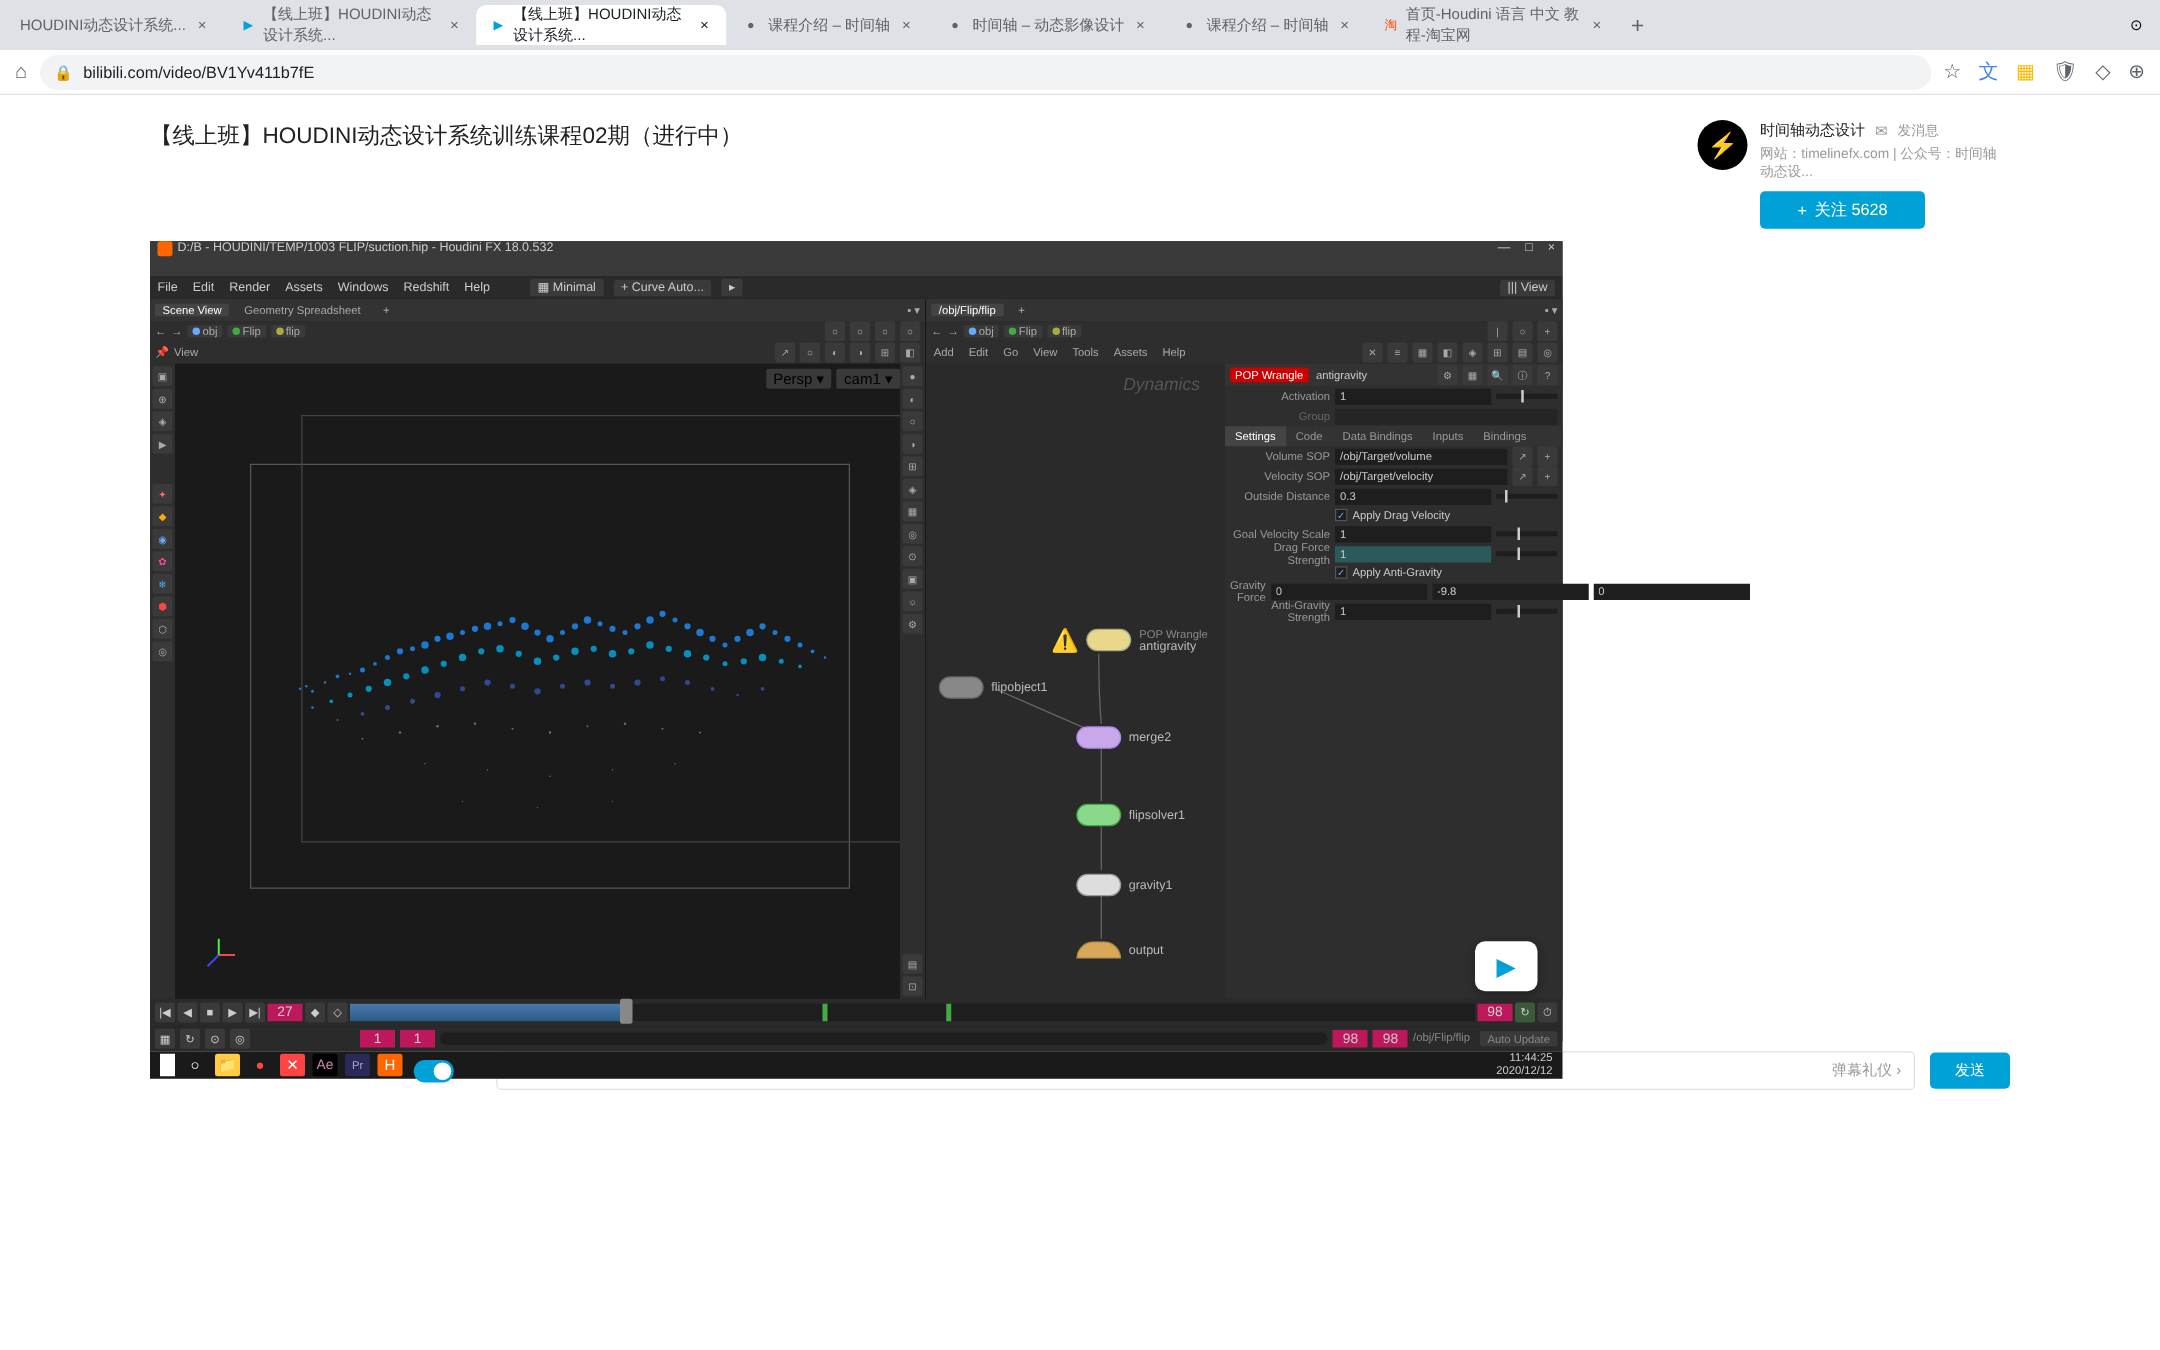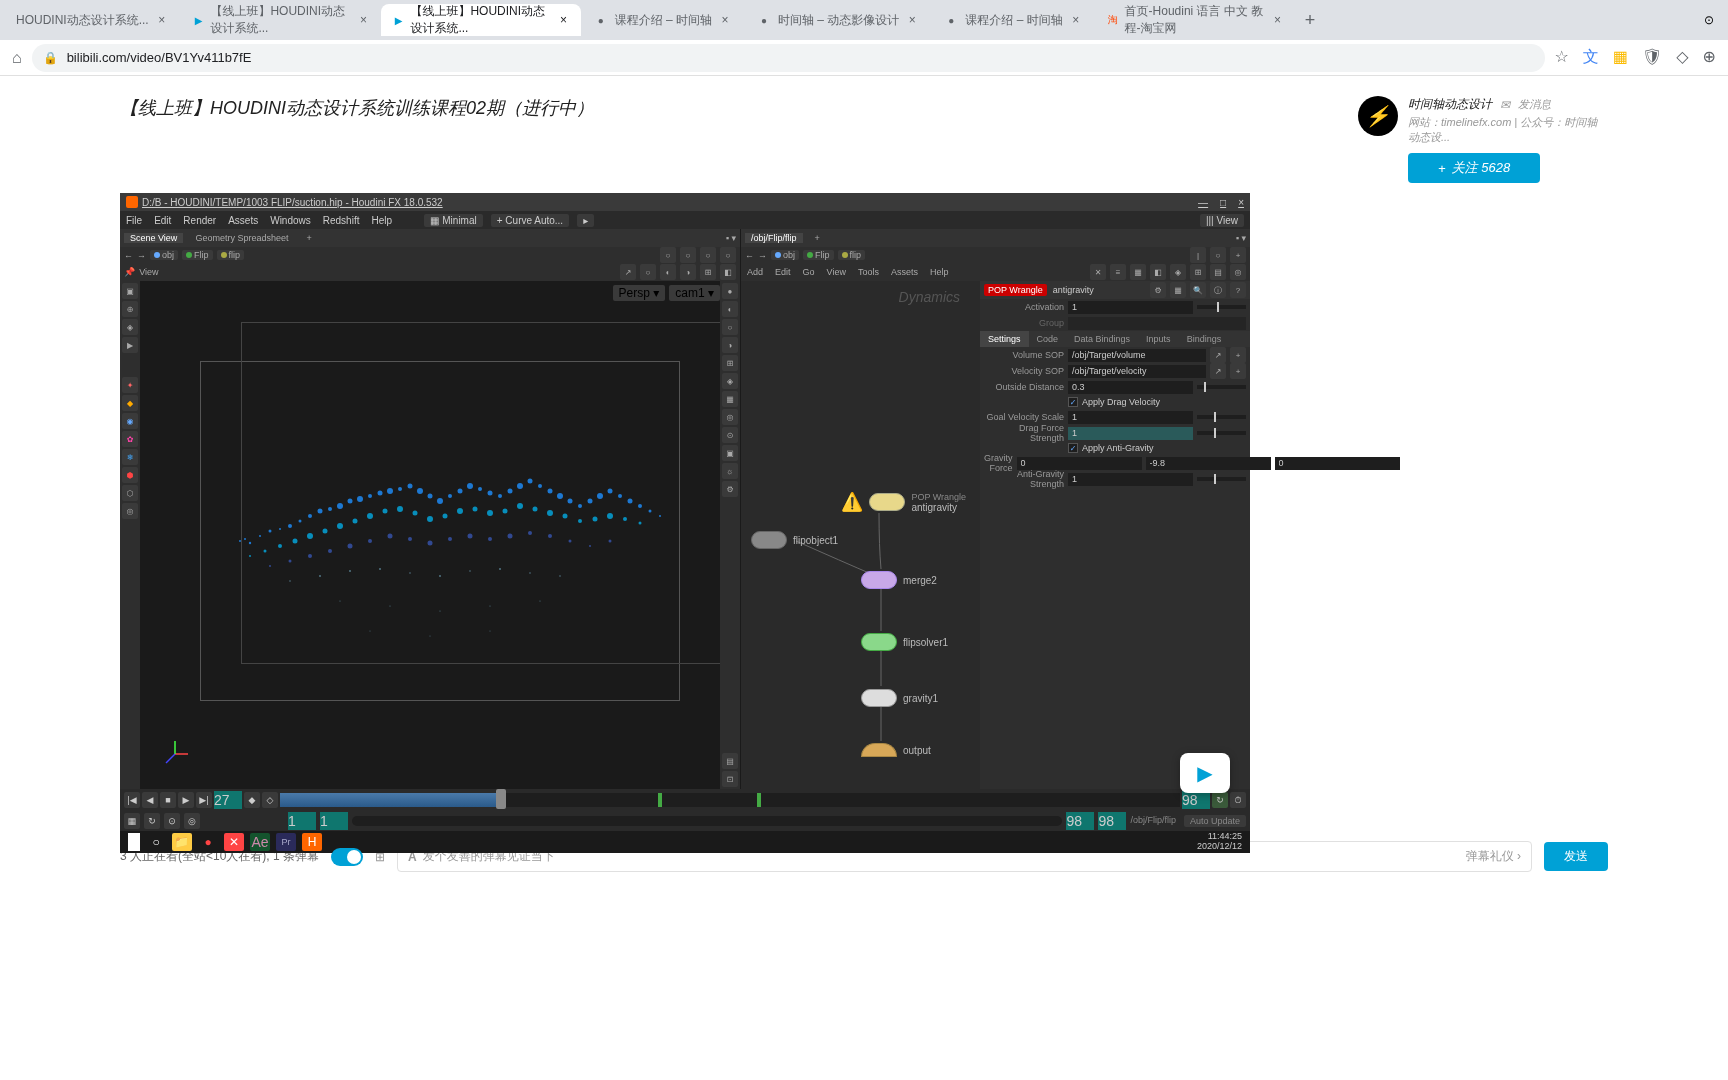--- a/index.html
+++ b/index.html
@@ -16,37 +16,37 @@
 
 
 .address-bar { height: 36px; background: #fff; display: flex; align-items: center; padding: 0 12px; gap: 10px; border-bottom: 1px solid #e0e0e0; }
 .home-icon { font-size: 16px; color: #5f6368; }
 .url-box { flex: 1; height: 28px; background: #f1f3f4; border-radius: 14px; display: flex; align-items: center; padding: 0 12px; gap: 8px; font-size: 13px; color: #202124; }
 .lock-icon { font-size: 12px; color: #5f6368; }
 .addr-icons { display: flex; gap: 14px; color: #5f6368; }
 .addr-icons span { font-size: 16px; }
 
 
-.page-content { padding: 20px 120px 10px; display: flex; gap: 20px; font-style: italic; }
+.page-content { padding: 20px 120px 10px; display: flex; gap: 20px; }
 .video-area { flex: 1; }
 .video-title { font-size: 18px; font-weight: 500; color: #212121; margin-bottom: 8px; }
 .video-meta { font-size: 12px; color: #999; margin-bottom: 10px; }
 .sidebar-right { width: 250px; }
 .author-box { display: flex; gap: 10px; align-items: flex-start; }
 .avatar { width: 40px; height: 40px; background: #000; border-radius: 50%; display: flex; align-items: center; justify-content: center; color: #fff; font-size: 20px; font-weight: bold; }
 .author-info { flex: 1; font-size: 12px; }
 .author-name { display: flex; align-items: center; gap: 8px; }
 .author-name-text { color: #212121; }
 .msg-link { color: #999; font-size: 11px; }
 .author-site { color: #999; font-size: 11px; margin-top: 2px; }
 .follow-btn { margin-top: 8px; background: #00a1d6; color: #fff; padding: 6px 30px; border-radius: 4px; font-size: 13px; display: inline-flex; align-items: center; gap: 6px; cursor: pointer; }
 
 
 .video-player { width: 1130px; height: 640px; background: #1a1a1a; margin: 0 120px; position: relative; }
-.houdini-titlebar { height: 18px; background: #3a3a3a; display: flex; align-items: center; padding: 0 6px; font-size: 10px; color: #ccc; text-decoration: underline; }
+.houdini-titlebar { height: 28px; background: #3a3a3a; display: flex; align-items: flex-start; padding: 0 6px; font-size: 10px; color: #ccc; }
 .houdini-titlebar .favicon { width: 12px; height: 12px; background: #ff6600; border-radius: 2px; margin-right: 4px; }
 .win-controls { margin-left: auto; display: flex; gap: 12px; }
 
 .houdini-menu { height: 18px; background: #2a2a2a; display: flex; align-items: center; gap: 12px; padding: 0 6px; font-size: 10px; color: #ccc; }
 .menu-extras { margin-left: 20px; display: flex; gap: 8px; align-items: center; }
 .menu-right { margin-left: auto; display: flex; gap: 8px; }
 
 .houdini-main { display: flex; height: 560px; justify-content: flex-end; }
 .houdini-left { width: 620px; display: flex; flex-direction: column; background: #2a2a2a; }
 .houdini-right { flex: 1; display: flex; flex-direction: column; background: #2a2a2a; border-left: 1px solid #1a1a1a; }
@@ -96,21 +96,21 @@
 .param-tab { padding: 0 8px; font-size: 9px; color: #999; display: flex; align-items: center; }
 .param-tab.active { background: #444; color: #fff; }
 .checkbox-row { display: flex; align-items: center; gap: 4px; padding: 2px 4px 2px 88px; font-size: 9px; color: #ccc; }
 .checkbox { width: 10px; height: 10px; background: #1e1e1e; border: 1px solid #555; display: flex; align-items: center; justify-content: center; font-size: 8px; color: #6af; }
 
 .network-menu { height: 18px; background: #2e2e2e; display: flex; align-items: center; gap: 12px; padding: 0 6px; font-size: 9px; color: #aaa; }
 
 
 .timeline-bar { height: 22px; background: #2a2a2a; display: flex; align-items: center; padding: 0 4px; gap: 2px; }
 .play-btn { width: 16px; height: 16px; background: #3a3a3a; display: flex; align-items: center; justify-content: center; font-size: 9px; color: #ccc; border-radius: 2px; }
-.frame-num { width: 28px; background: #0f766e; color: #ccc; font-size: 14px; text-align: left; padding: 1px 0; }
+.frame-num { width: 28px; background: #be185d; color: #ccc; font-size: 11px; text-align: center; padding: 1px 0; }
 .timeline-track { flex: 1; height: 14px; background: #1e1e1e; position: relative; }
 .timeline-progress { position: absolute; left: 0; top: 0; height: 100%; width: 24%; background: linear-gradient(to bottom, #4a7aaa, #2a5a8a); }
 .timeline-marker { position: absolute; top: -4px; width: 10px; height: 20px; background: #888; border-radius: 2px; }
 
 .bottom-bar { height: 20px; background: #2a2a2a; display: flex; align-items: center; padding: 0 4px; gap: 4px; }
 .bottom-bar-right { margin-left: auto; display: flex; gap: 8px; font-size: 9px; color: #888; }
 
 .taskbar { height: 22px; background: #1a1a1a; display: flex; align-items: center; padding: 0 8px; gap: 6px; }
 .task-icon { width: 20px; height: 18px; display: flex; align-items: center; justify-content: center; font-size: 12px; border-radius: 2px; }
 .task-time { margin-left: auto; text-align: right; font-size: 9px; color: #ccc; line-height: 1.1; }
@@ -656,21 +656,21 @@
       <span class="dropdown-small">Auto Update</span>
     </div>
   </div>
 
   <div class="taskbar">
     <div style="width:12px;height:18px;background:#fff"></div>
     <div class="task-icon" style="color:#fff">○</div>
     <div class="task-icon" style="background:#ffcc44">📁</div>
     <div class="task-icon" style="color:#f44">●</div>
     <div class="task-icon" style="background:#f44;color:#fff">✕</div>
-    <div class="task-icon" style="background:#14532d;color:#c8a;font-size:14px">Ae</div>
+    <div class="task-icon" style="background:#000000;color:#c8a;font-size:11px">Ae</div>
     <div class="task-icon" style="background:#2a2a5a;color:#aac;font-size:9px">Pr</div>
     <div class="task-icon" style="background:#ff6600;color:#fff">H</div>
     <div class="task-time">
       <div>11:44:25</div>
       <div>2020/12/12</div>
     </div>
   </div>
 
   <div class="bili-play-btn">▶</div>
 </div>

